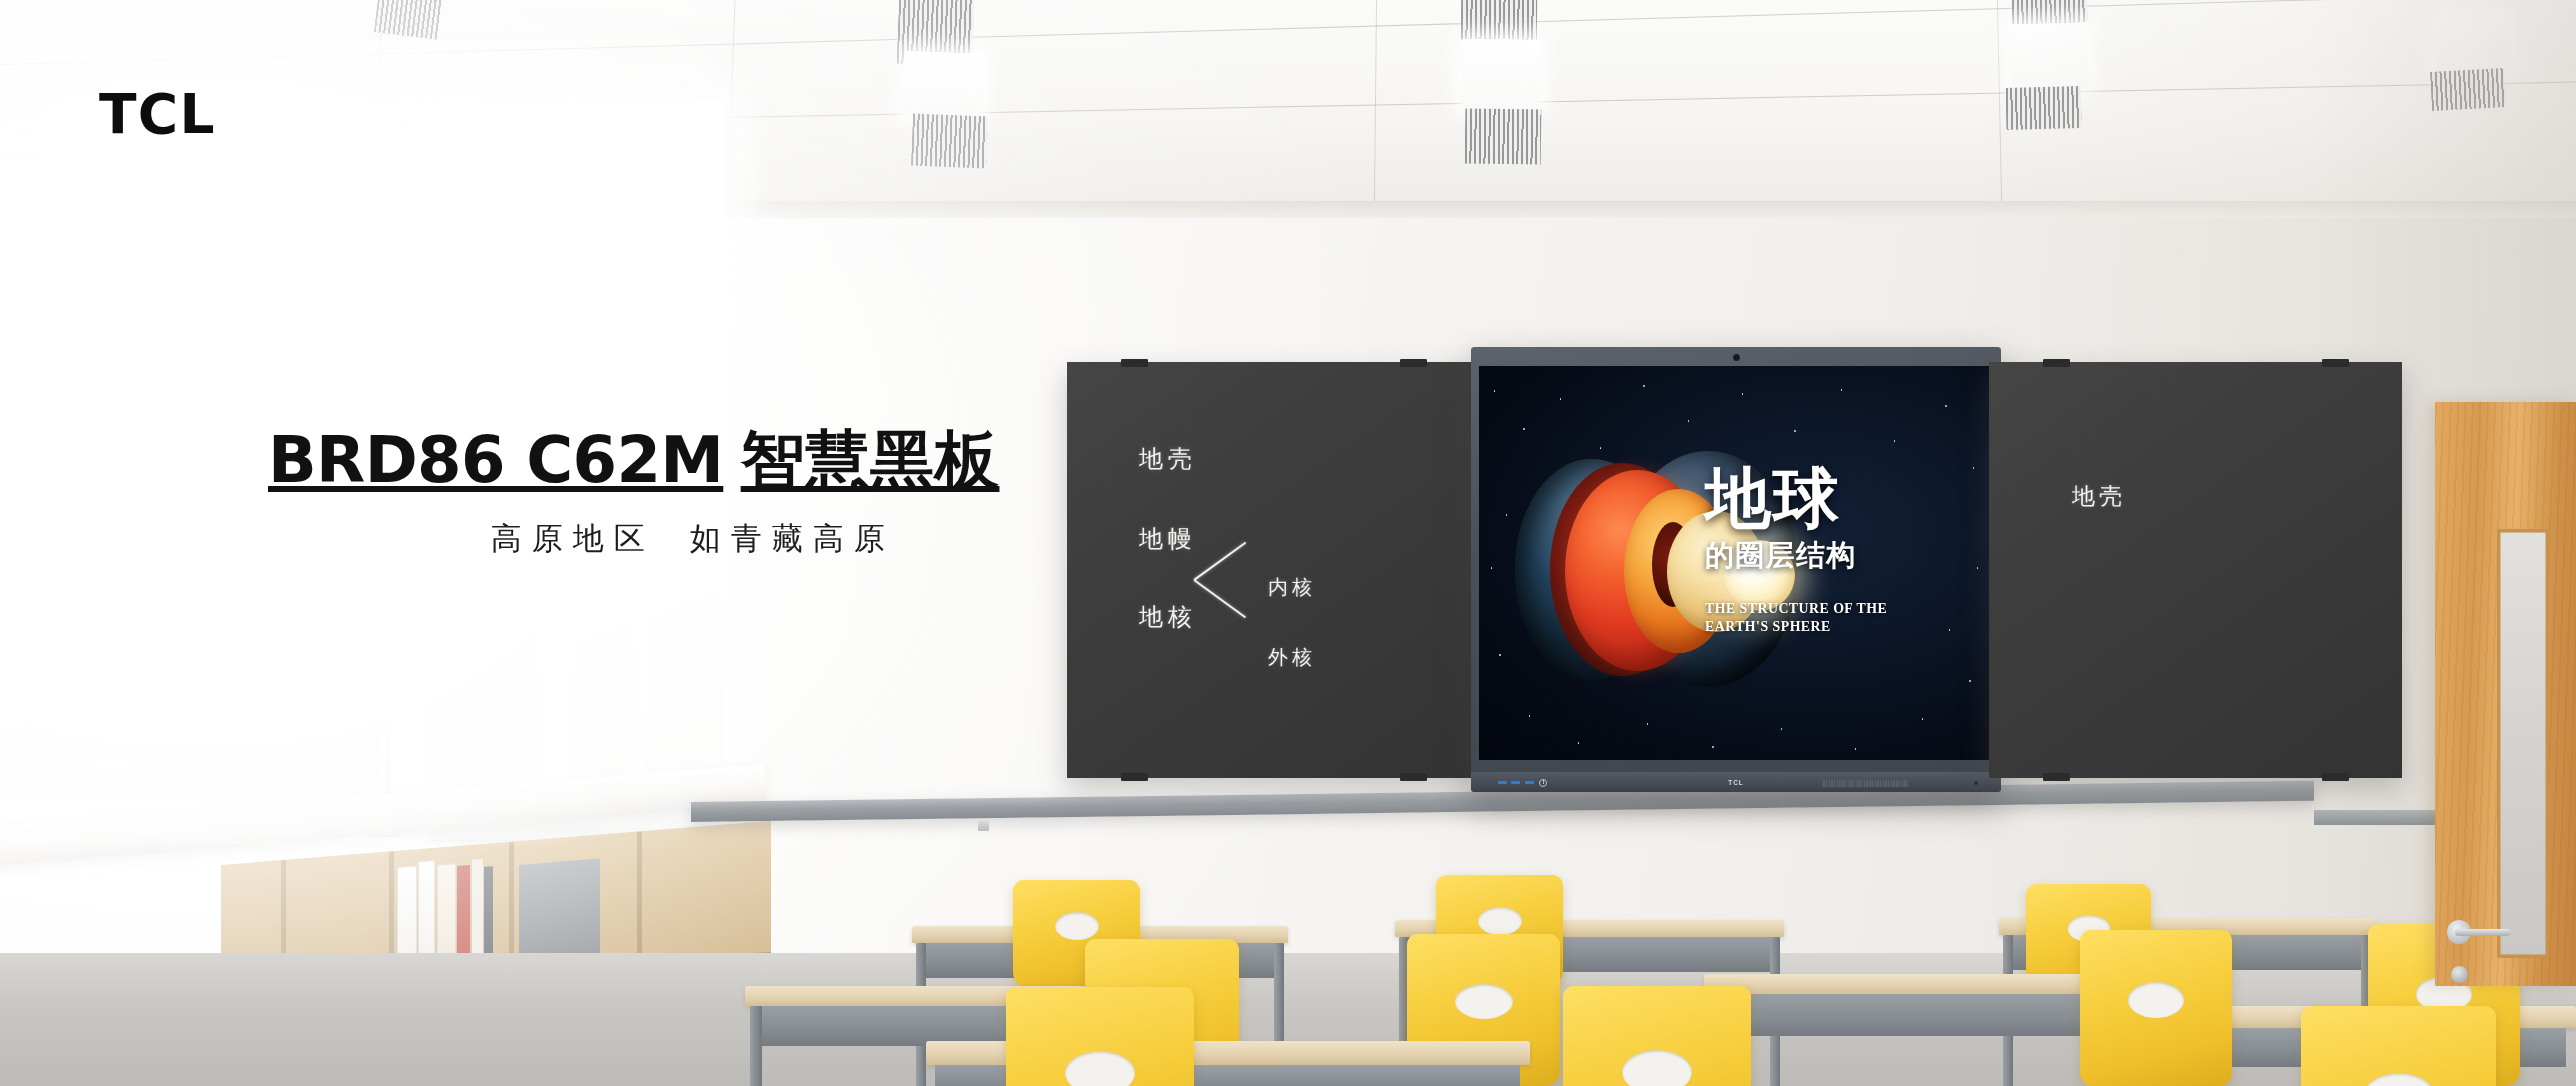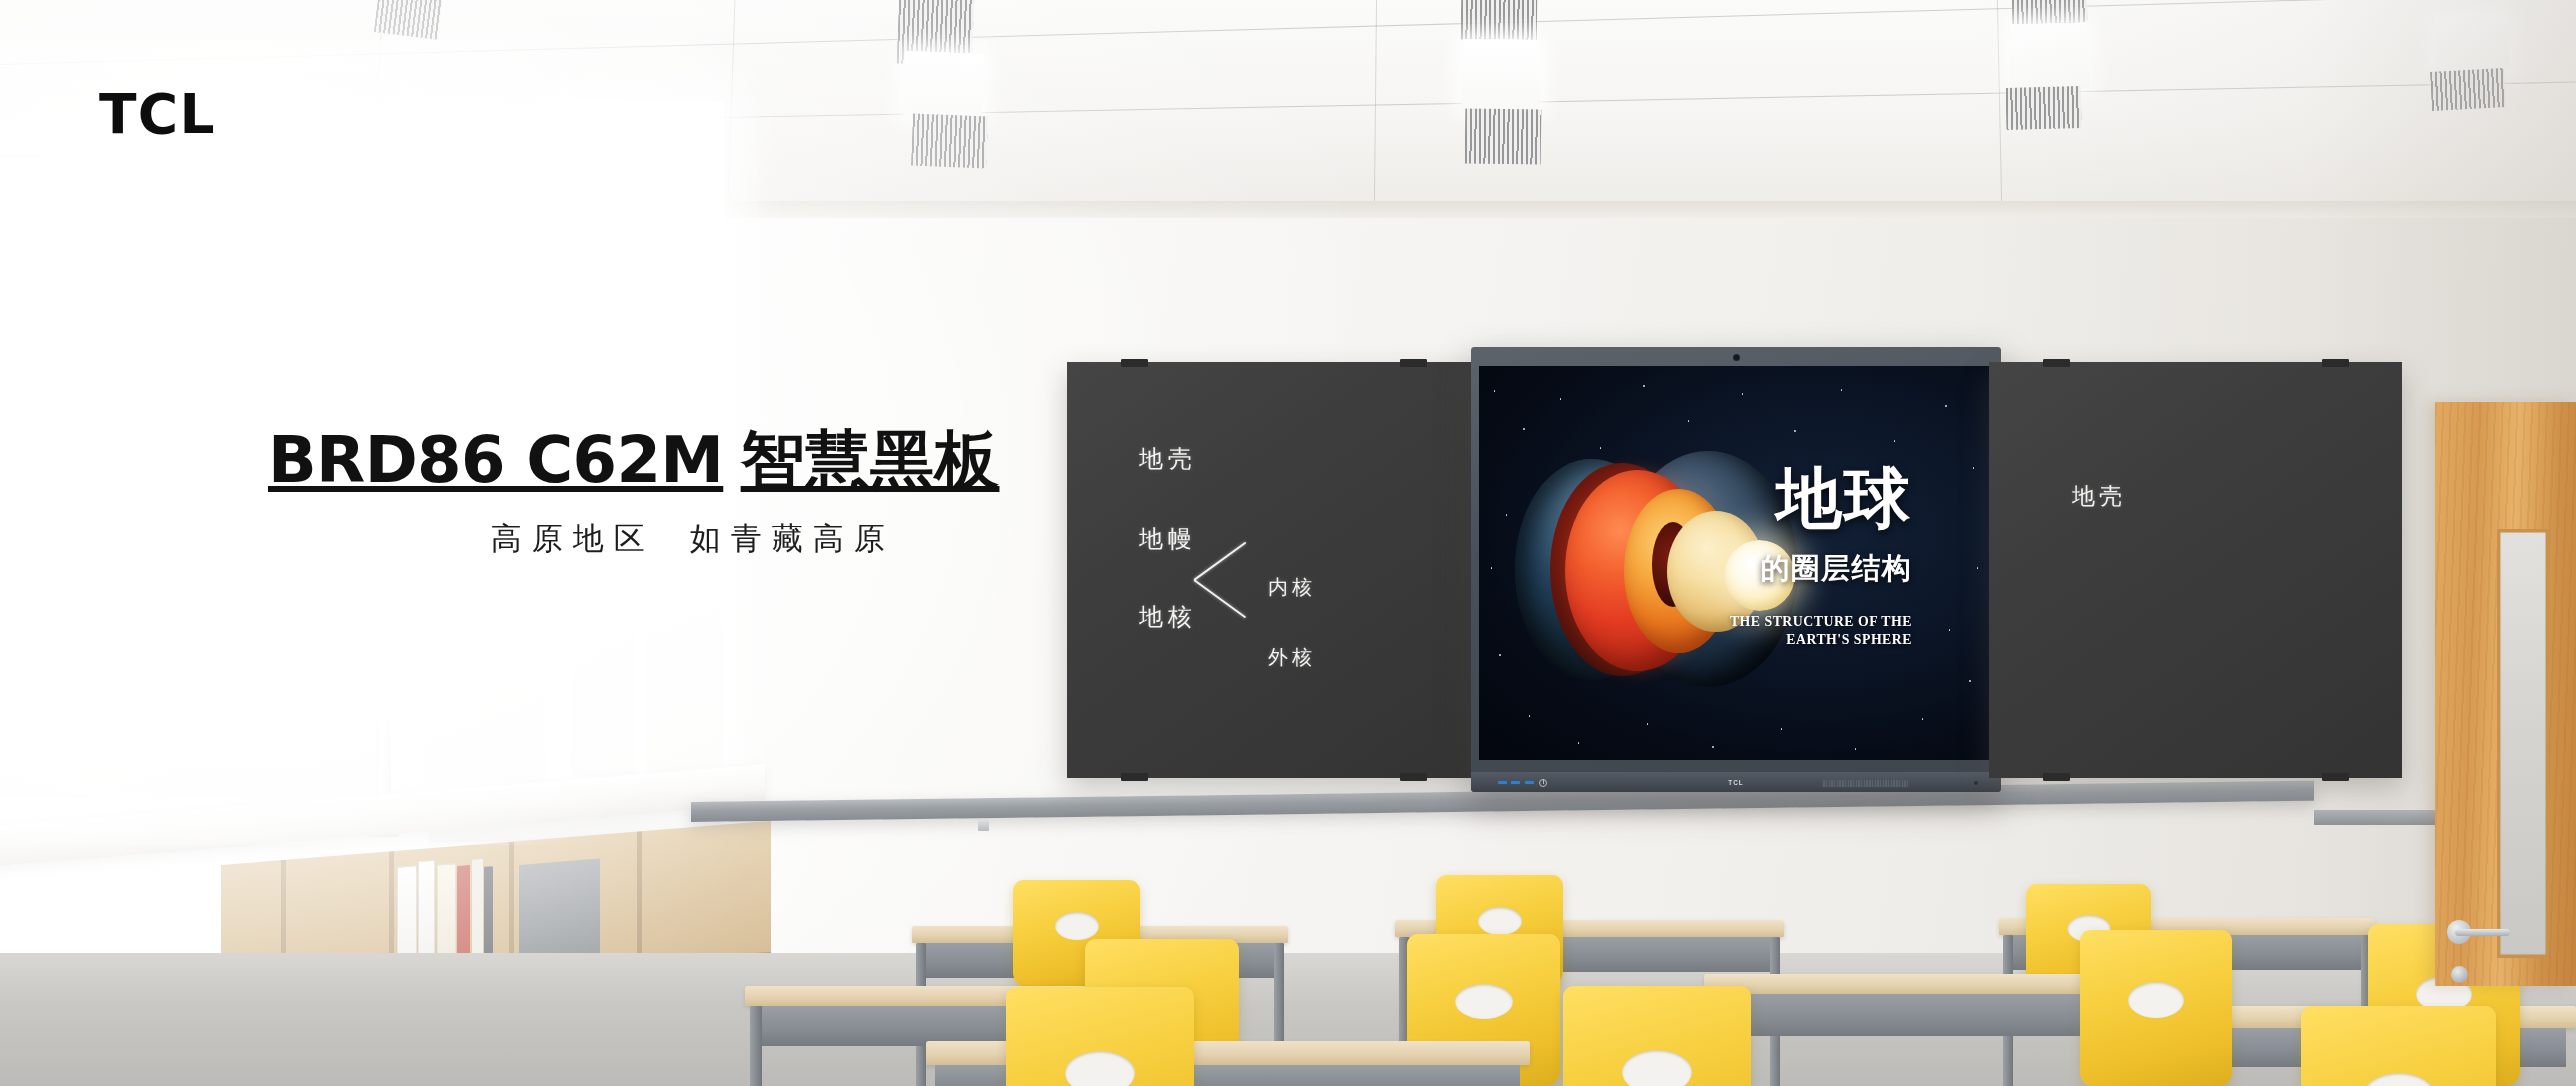--- a/index.html
+++ b/index.html
@@ -211,29 +211,29 @@
     background:radial-gradient(circle at 40% 30%, #fdf0cc 0%, #f6dfa3 32%, #e9c377 62%, #c99a4d 92%);
     box-shadow:inset -6.7px -5.4px 14.8px rgba(150,110,40,.45);
   }
   .l-inner-core {
     left:213px; top:93px; width:71px; height:71px;
     background:radial-gradient(circle at 40% 34%, #ffffff 0%, #fffaea 30%, #fdf0c0 58%, #f4dc93 85%, #e3c371 100%);
     box-shadow:0 0 31px 9.4px rgba(255,246,210,.62), inset -4px -4px 10.7px rgba(200,160,80,.35);
   }
 
   .screen-title {
-    position:absolute; left:212px; top:101px; width:221px; color:#fff;text-align:right;
+    position:absolute; left:226px; top:101px; width:221px; color:#fff;
   }
   .st-main {
     font-size:66px; font-weight:800; line-height:.96; letter-spacing:2px;
     font-family:"DejaVu Sans","Liberation Sans",sans-serif;
     text-shadow:0 2.7px 9.4px rgba(0,0,0,.75);
   }
   .st-sub {
-    font-size:29px; font-weight:700; letter-spacing:1.3px; margin-top:18px;
+    font-size:29px; font-weight:700; letter-spacing:1.3px; margin-top:5px;
     font-family:Liberation Sans, sans-serif;
     text-shadow:0 2px 6.7px rgba(0,0,0,.7);
   }
   .st-en {
     font-family:"Liberation Serif","DejaVu Serif",serif;
     font-size:13.8px; font-weight:700; letter-spacing:0.5px; line-height:1.32;
     margin-top:24px; text-shadow:0 1.3px 4.7px rgba(0,0,0,.7);
   }
 
   

